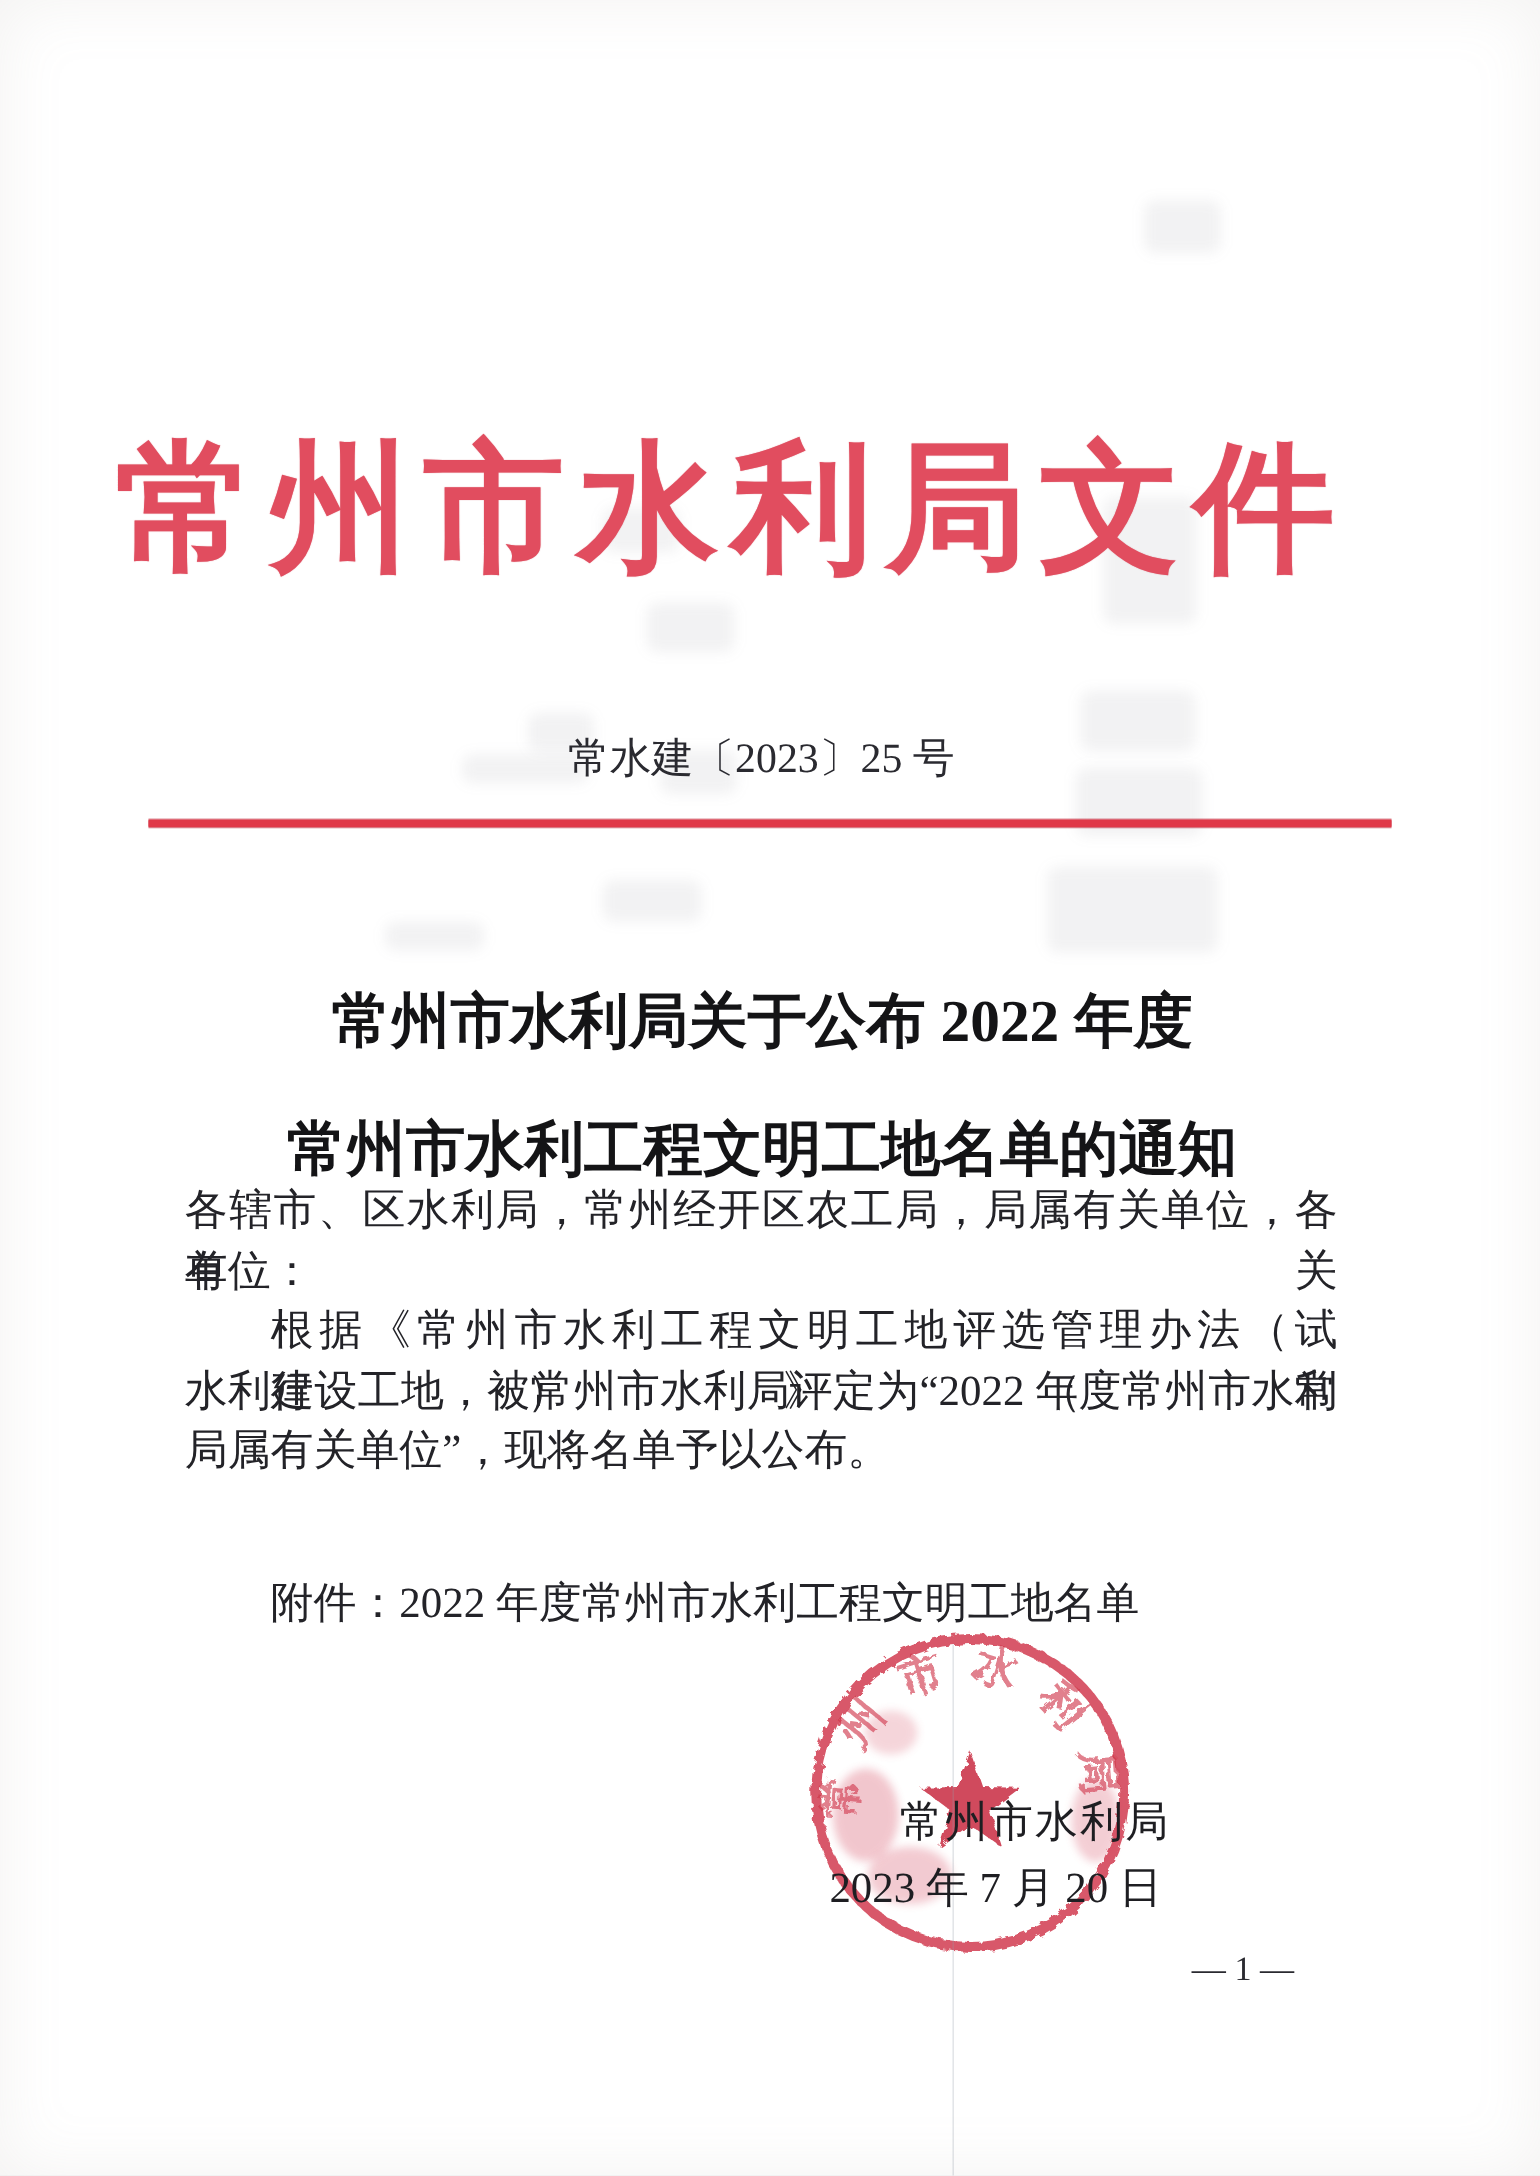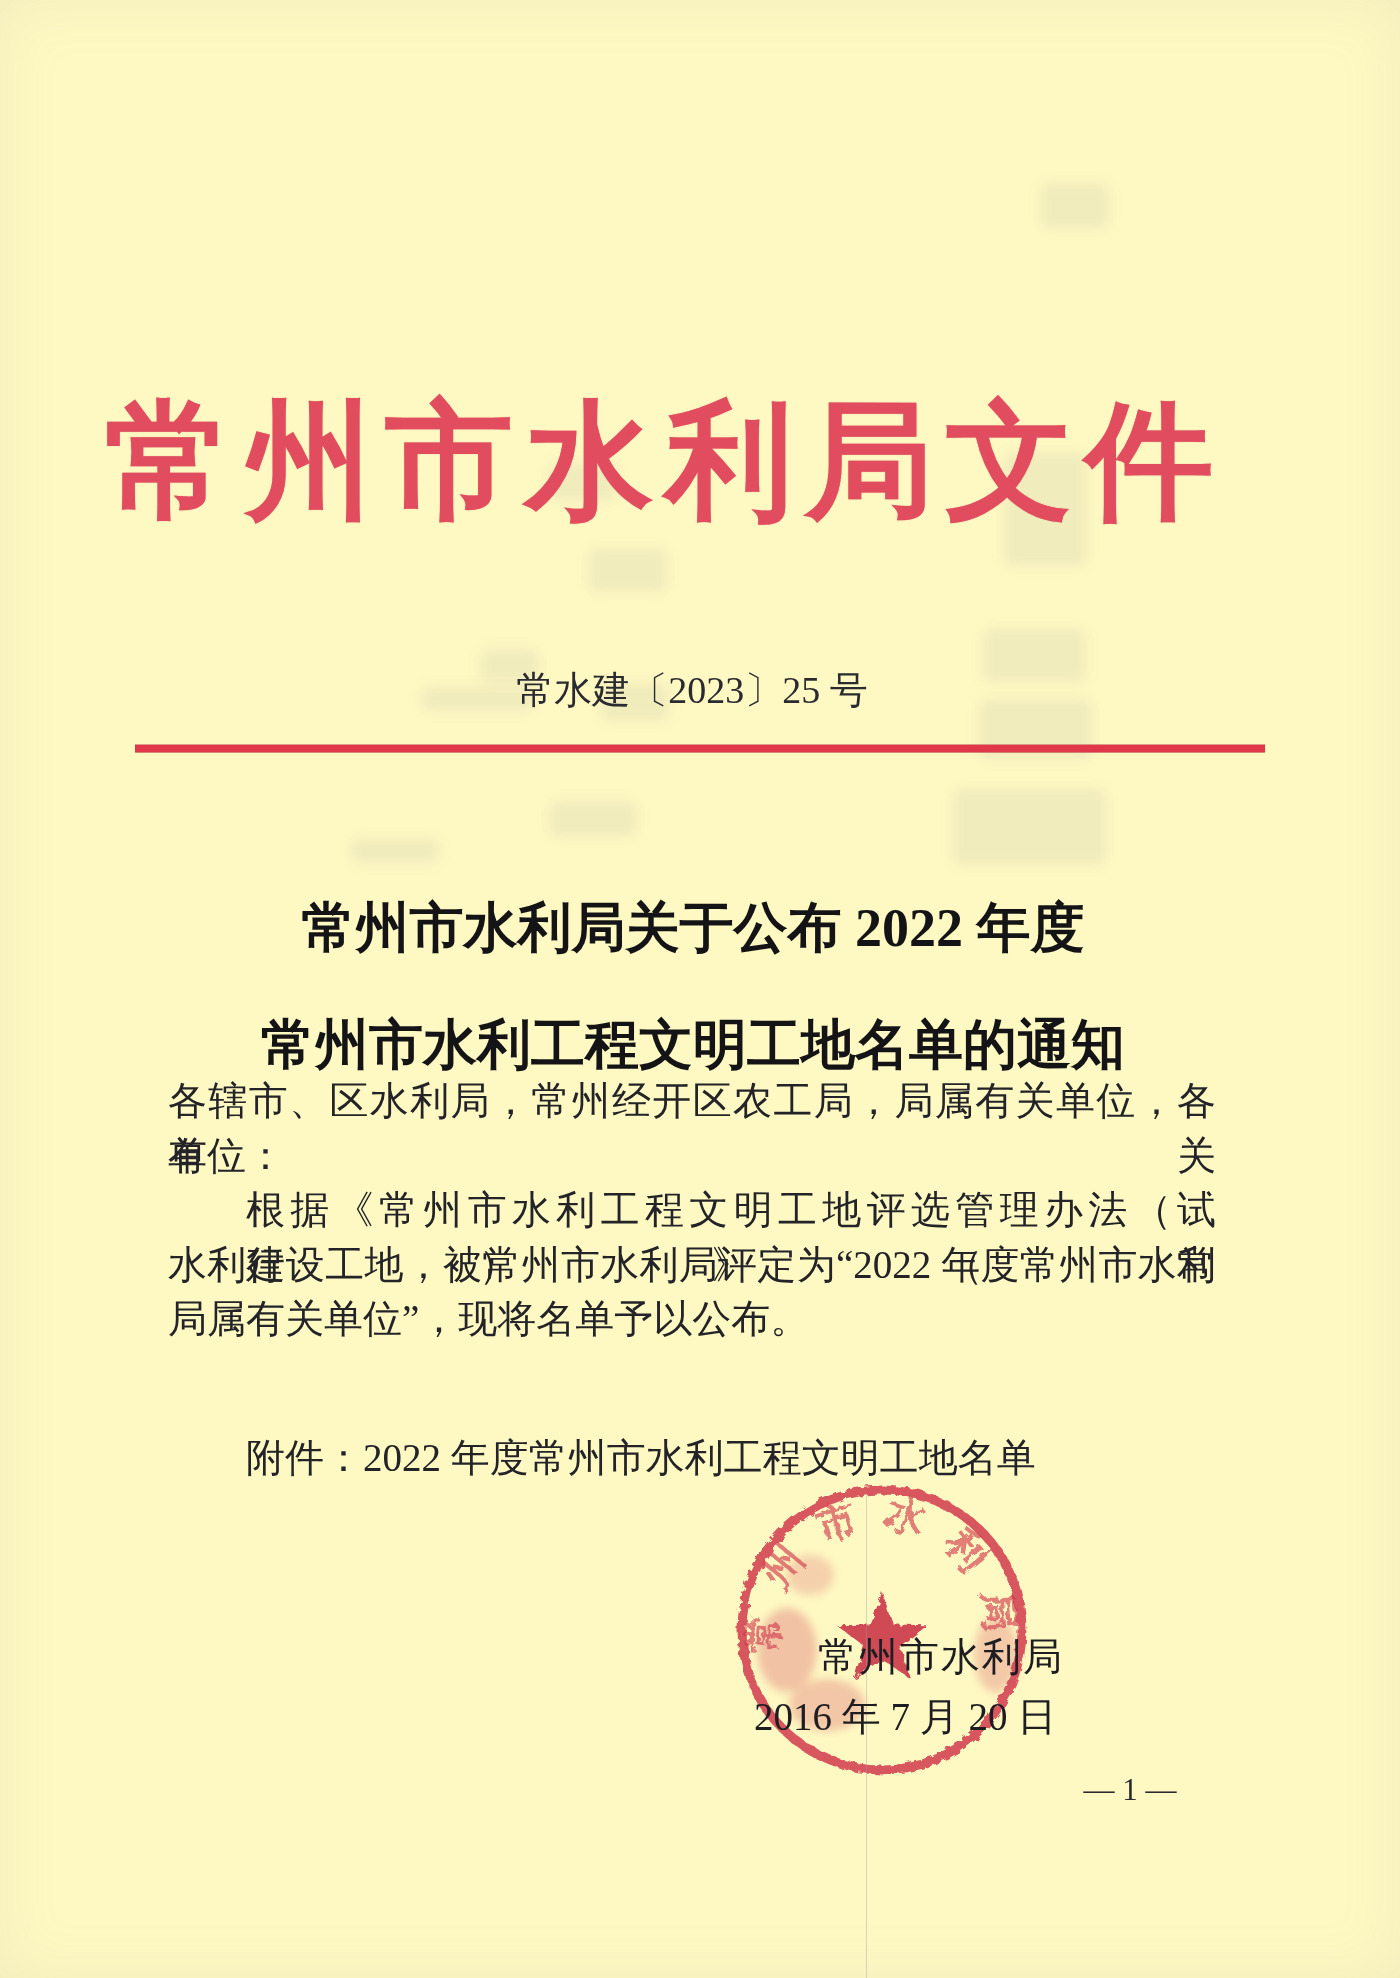--- a/index.html
+++ b/index.html
@@ -1,20 +1,20 @@
 <!DOCTYPE html>
 <html><head>
 <meta charset="utf-8">
 <style>
   html,body{margin:0;padding:0;background:#e9e9e9;}
   .page{
     position:relative;
     width:1400px;height:1978px;
     margin:0 auto;
-    background:#fef9c3;
+    background:#ffffff;
     overflow:hidden;
     font-family:"Liberation Serif","DejaVu Serif",serif;
     color:#222226;
     box-shadow:inset 0 0 60px rgba(160,150,140,0.12);
   }
   
   .header-title{
     position:absolute;top:382px;left:0;width:1330px;
     text-align:center;
     font-size:128px;line-height:160px;font-weight:700;
@@ -145,19 +145,19 @@
       </g>
 
       <ellipse cx="55" cy="170" rx="30" ry="42" fill="#d4455c" opacity="0.30" filter="url(#blob)"></ellipse>
       <ellipse cx="95" cy="225" rx="38" ry="26" fill="#d4455c" opacity="0.28" filter="url(#blob)"></ellipse>
       <ellipse cx="264" cy="175" rx="22" ry="38" fill="#d4455c" opacity="0.26" filter="url(#blob)"></ellipse>
       <ellipse cx="78" cy="95" rx="24" ry="20" fill="#d4455c" opacity="0.22" filter="url(#blob)"></ellipse>
     </svg>
   </div>
 
   <div class="sig-org">常州市水利局</div>
-  <div class="sig-date">2016 年 7 月 20 日</div>
+  <div class="sig-date">2023 年 7 月 20 日</div>
 
   <div class="page-number">— 1 —</div>
 
   <div class="fold-line"></div>
 
 </div>
 
 </body></html>

